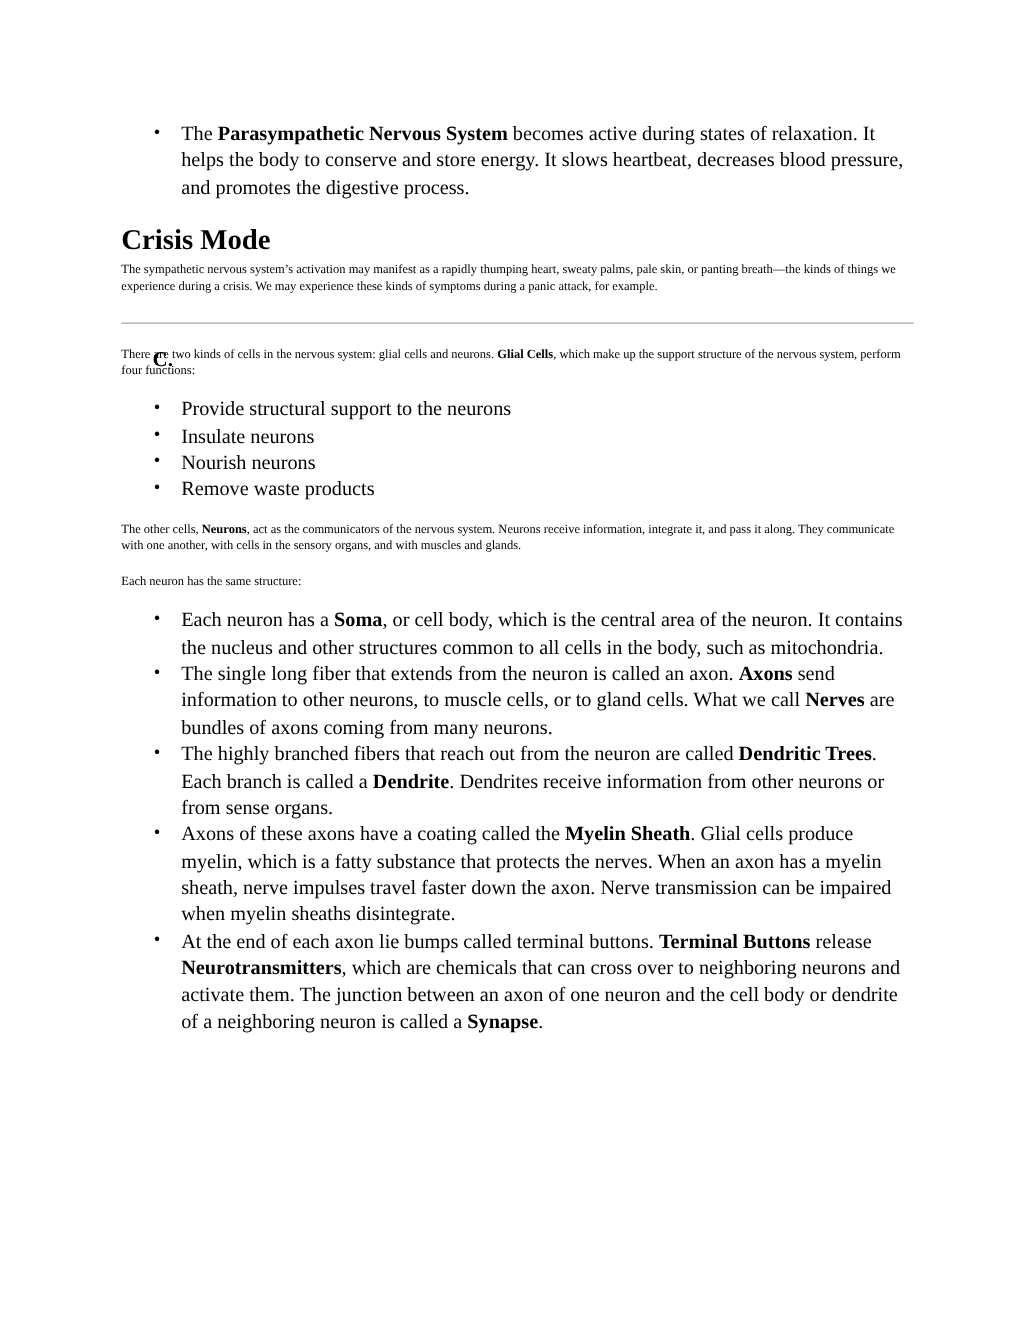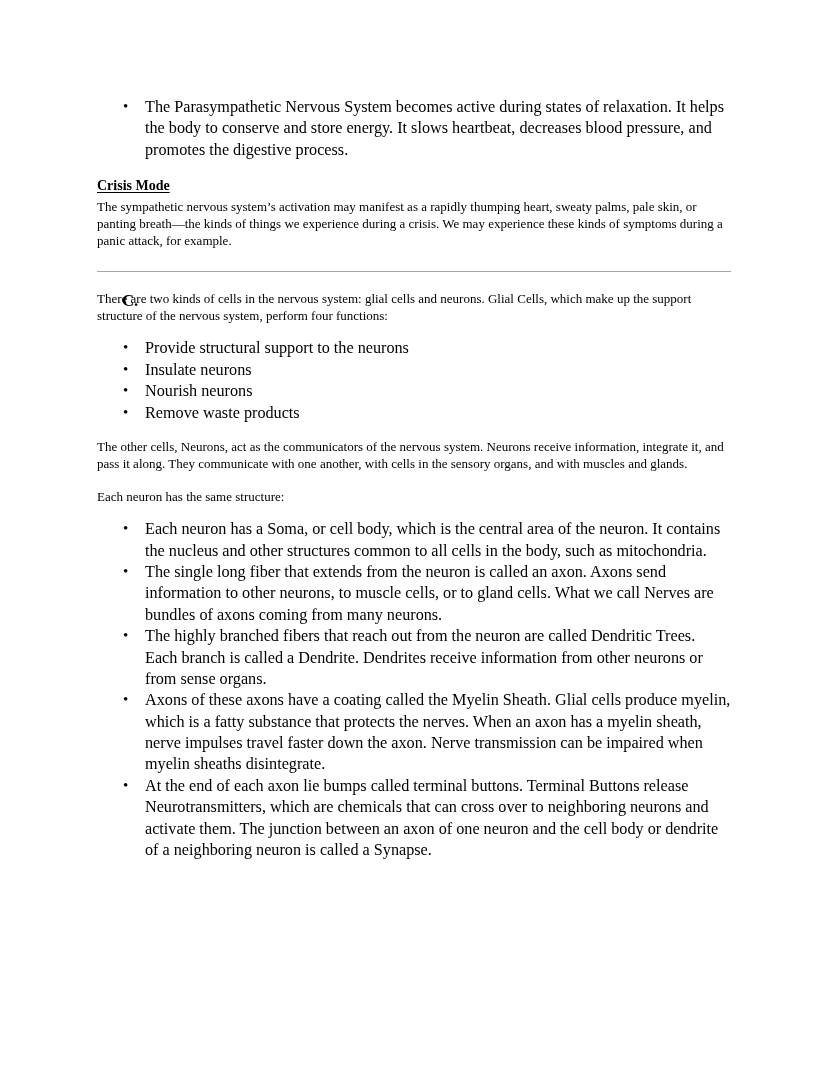--- a/index.html
+++ b/index.html
@@ -22,26 +22,26 @@
     padding: 97px 97px 0 97px;
     background: #ffffff;
   }
   .col {
     width: 634px;
   }
 
   
   p.para {
     margin: 0 0 0 0;
-    font-size: 13px;
+    font-size: 10px;
     line-height: 1.32;
     text-align: left;
   }
 
-  b, strong { font-weight: normal; }
+  b, strong { font-weight: bold; }
 
   
   ul.bullets {
     list-style: none;
     margin: 0;
     padding: 0;
   }
   ul.bullets > li {
     position: relative;
     padding-left: 48px;
@@ -56,24 +56,23 @@
     top: 0;
     font-size: 15px;
     line-height: 1.32;
   }
   ul.tight > li { margin-bottom: 0; }
   ul.loose > li { margin-bottom: 0px; }
 
   
   h3.subhead {
     margin: 0 0 2px 0;
-    font-size: 14px;
+    font-size: 23px;
     font-weight: bold;
     line-height: 1.32;
-    text-decoration: underline;
     text-underline-offset: 2px;
   }
 
   
   .rule {
     width: 634px;
     height: 1px;
     background: #a6a6a6;
     margin: 22px 0 18px 0;
   }

